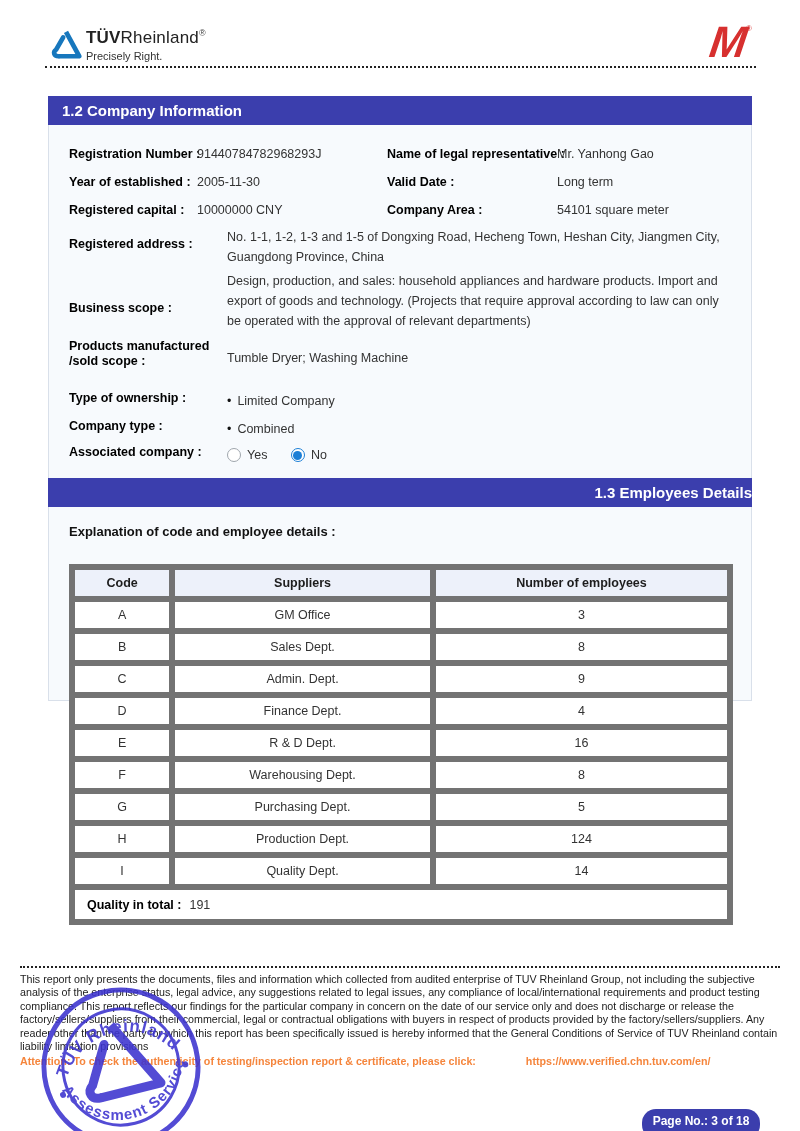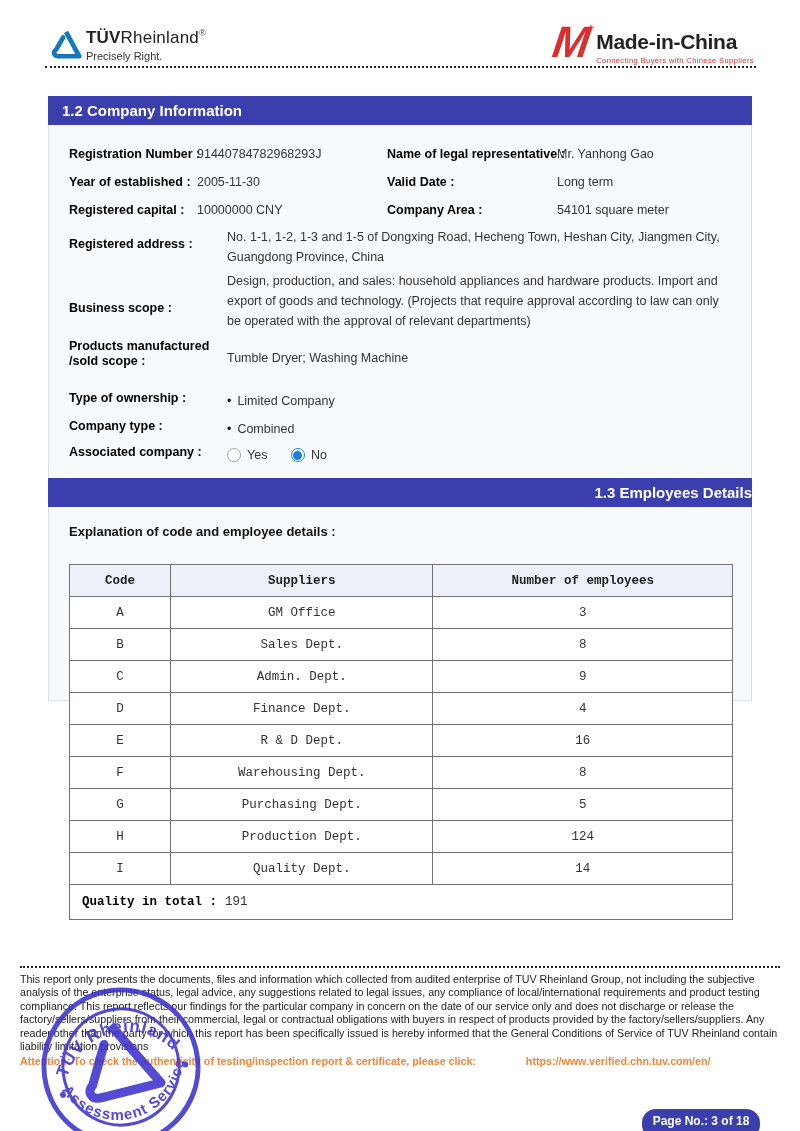--- a/index.html
+++ b/index.html
@@ -47,21 +47,21 @@
   .radio { width:14px; height:14px; border-radius:50%; display:inline-block;
            vertical-align:-3px; margin-right:6px; background:#fff; }
   .radio.off { border:1.5px solid #9fa6ad; }
   .radio.on { border:1.5px solid #1c7fd6; position:relative; }
   .radio.on::after { content:""; position:absolute; inset:1.5px; background:#1c7fd6; border-radius:50%; }
   .opt { margin-right:20px; color:#333; }
   .explain { position:absolute; left:20px; top:427px; font-size:13px; font-weight:700; color:#121212; }
   
   .emp-table { position:absolute; left:20px; top:467px; width:664px;
                border-collapse:collapse; font-size:12.5px; background:#fff; }
-  .emp-table th, .emp-table td { border:1px solid #737373; text-align:center; height:32px; color:#333;font-family:Liberation Mono, monospace; }
+  .emp-table th, .emp-table td { border:6px solid #737373; text-align:center; height:32px; color:#333; }
   .emp-table th { background:#edf1fa; font-weight:700; color:#1d1d1d; }
   .col-code { width:101px; } .col-dept { width:263px; } .col-num { width:300px; }
   .total-row td { text-align:left; padding-left:12px; height:35px; }
   .total-row .lab { margin-right:8px; }
   
   .footer { position:absolute; left:20px; top:973px; width:762px;
             font-size:10.7px; line-height:13.4px; color:#222; }
   .attention { margin-top:2px; font-weight:700; color:#f5853c; }
   .attention a { color:#f5853c; text-decoration:none;margin-left:47px; }
   .stamp { position:absolute; left:38px; top:984px; width:166px; height:166px;
@@ -80,24 +80,20 @@
   </svg>
   <div class="tuv-text">
     <div class="brand"><b>TÜV</b><span>Rheinland</span><span class="reg">®</span></div>
     <div class="tagline">Precisely Right.</div>
   </div>
 </div>
 
 <div class="mic-logo">
   <span class="mic-m">M</span>
   <span class="mic-reg">®</span>
-  <div class="mic-col">
-    <div class="mic-name">Made-in-China</div>
-    <div class="mic-tag">Connecting Buyers with Chinese Suppliers</div>
-  </div>
 </div>
 
 <div class="dot-sep sep-top"></div>
 
 <div class="doc-box">
 
   <div class="section-bar bar-12">1.2 Company Information</div>
 
   <div class="fld r1 c1 lab">Registration Number :</div>
   <div class="fld r1 c2 val">91440784782968293J</div>

